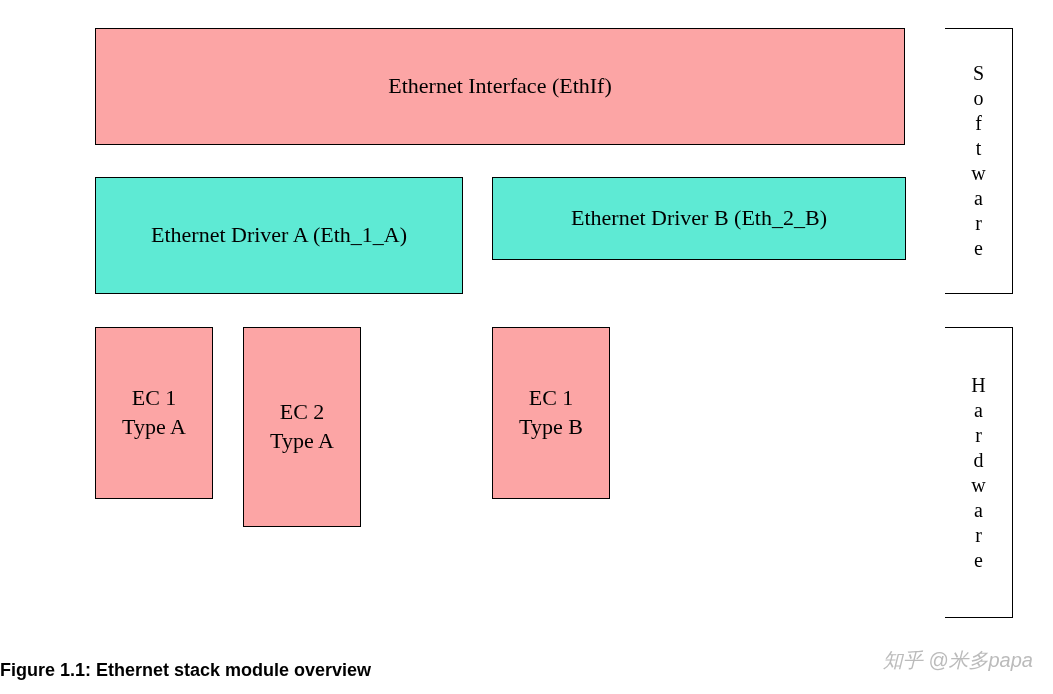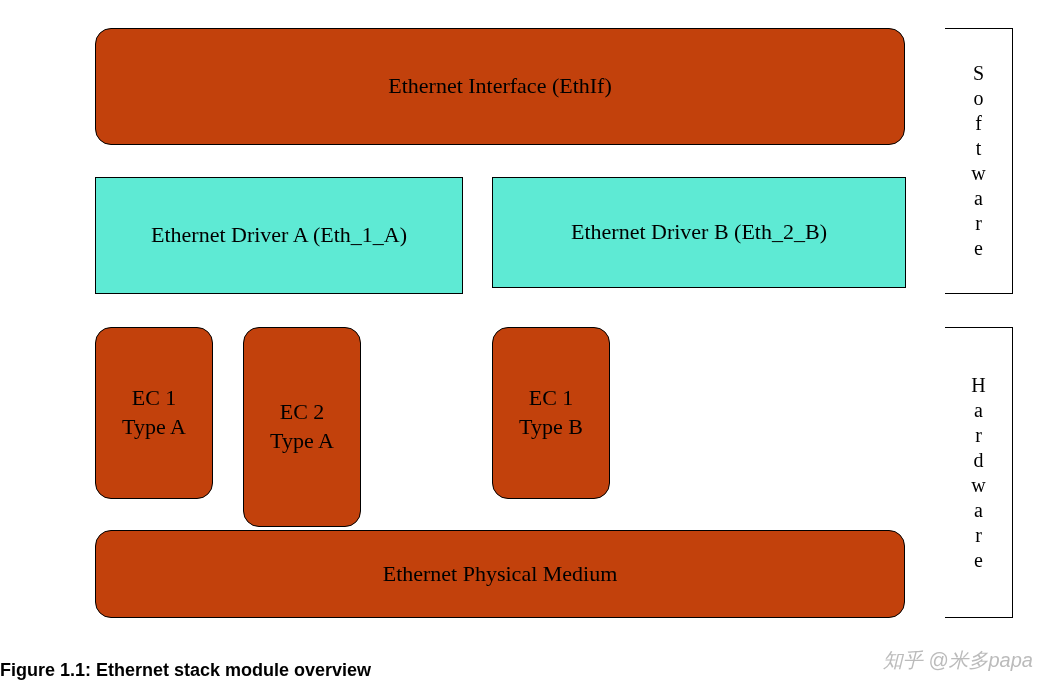--- a/index.html
+++ b/index.html
@@ -22,21 +22,21 @@
     position: absolute;
     border: 1px solid #000;
     box-sizing: border-box;
     display: flex;
     align-items: center;
     justify-content: center;
     text-align: center;
     font-size: 22px;
     line-height: 1.3;
   }
-  .gray { background: #c2410c; border-radius: 16px; }
+  .gray { background: #fca5a5; }
   .green { background: #5eead4; }
   .sidebox {
     position: absolute;
     border: 1px solid #000;
     border-left: none;
     box-sizing: border-box;
     display: flex;
     align-items: center;
     justify-content: center;
     font-size: 20px;
@@ -76,21 +76,21 @@
 <div class="canvas">
 
   <div class="box gray" style="left:85px; top:28px; width:810px; height:117px;">
     <span>Ethernet Interface (EthIf)</span>
   </div>
 
   <div class="box green" style="left:85px; top:177px; width:368px; height:117px;">
     <span>Ethernet Driver A (Eth_1_A)</span>
   </div>
 
-  <div class="box green" style="left:482px; top:177px; width:414px; height:111px;">
+  <div class="box green" style="left:482px; top:177px; width:414px; height:83px;">
     <span>Ethernet Driver B (Eth_2_B)</span>
   </div>
 
   <div class="box gray" style="left:85px; top:327px; width:118px; height:172px;">
     <div>
       <span>EC 1</span><br>
       <span>Type A</span>
     </div>
   </div>
 
@@ -101,23 +101,20 @@
     </div>
   </div>
 
   <div class="box gray" style="left:482px; top:327px; width:118px; height:172px;">
     <div>
       <span>EC 1</span><br>
       <span>Type B</span>
     </div>
   </div>
 
-  <div class="box gray" style="left:85px; top:530px; width:810px; height:88px;">
-    <span>Ethernet Physical Medium</span>
-  </div>
 
   <div class="sidebox" style="left:935px; top:28px; width:68px; height:266px;">
     <div class="vlabel">
         <span>S</span>
         <span>o</span>
         <span>f</span>
         <span>t</span>
         <span>w</span>
         <span>a</span>
         <span>r</span>

